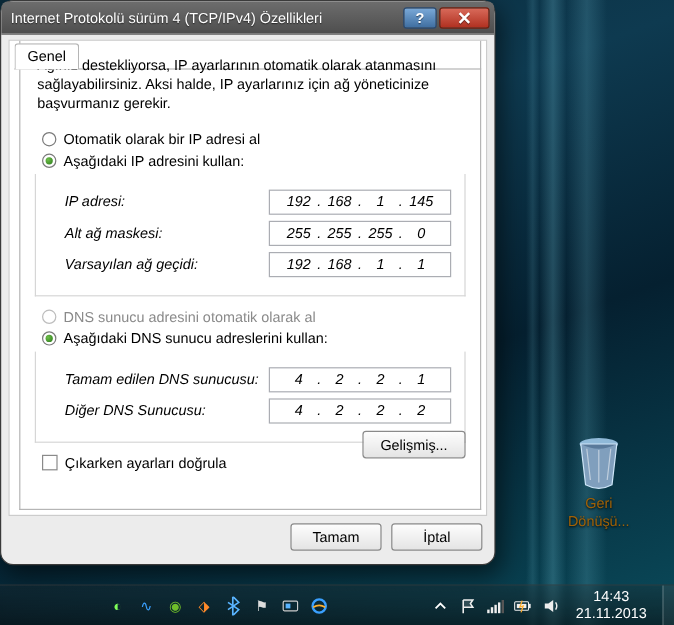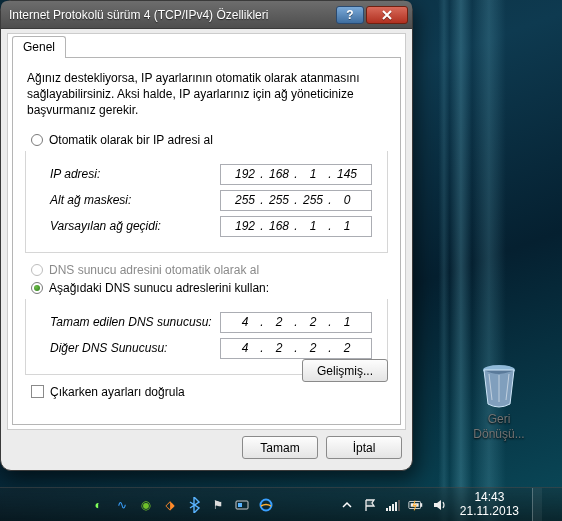--- a/index.html
+++ b/index.html
@@ -49,21 +49,21 @@
     font-family: sans-serif;
   }
   .tb-help { background: linear-gradient(#7aa9d8,#3f6ea0); border:1px solid #2a4a70; color:#fff; font-weight:bold; font-size:12px;}
   .tb-close { background: linear-gradient(#d86a5a,#b03020); border:1px solid #702010; color:#fff; font-weight:bold; font-size:12px; width:42px;}
   .tb-close svg, .tb-help span { filter: drop-shadow(0 1px 0 rgba(0,0,0,.4)); }
 
   .client {
     flex:1; background:#fff; margin:6px; margin-top:4px;
     border:1px solid #ccc;
     position:relative;
-    display:flex; flex-direction:column;
+    display:flex; flex-direction:row;
   }
 
   
   .tabstrip { height:22px; position:relative; margin-top:2px; margin-left:4px;}
   .tab {
     position:absolute; top:0; left:0;
     height:22px; padding:3px 10px 0;
     background:#fff; border:1px solid #b5b5b5; border-bottom:none;
     border-radius:3px 3px 0 0;
     font-size:12px;
@@ -126,42 +126,42 @@
     border:1px solid #8a8a8a; border-radius:3px;
     font-size:12px; font-family:inherit;
     display:inline-flex; align-items:center; justify-content:center;
     min-width:76px;
   }
   .dlg-buttons-outer { height:34px; display:flex; justify-content:flex-end; padding:0 10px 6px 0; }
 
   
   .desk-icon {
     position:absolute; right:28px; bottom:80px;
-    width:70px; text-align:center; color:#737373;
+    width:70px; text-align:center; color:#a16207;
     text-shadow:0 1px 2px #000;
     font-size:12px; line-height:1.2;
   }
   .desk-icon svg { display:block; margin:0 auto 4px; }
 
   
   .taskbar {
     position:absolute; left:0; right:0; bottom:0; height:34px;
     background: linear-gradient(rgba(40,40,40,.25), rgba(10,10,10,.55));
     border-top:1px solid rgba(255,255,255,.15);
     backdrop-filter: blur(2px);
     display:flex; align-items:center;
   }
   .tray-left { display:flex; align-items:center; gap:8px; margin-left:90px;}
   .tray-left .ic, .tray-right .ic {
     width:16px; height:16px; display:flex; align-items:center; justify-content:center;
     color:#dfefff;
   }
   .tray-right {
     margin-left:auto; display:flex; align-items:center; gap:7px;
-    padding-right:20px;
+    padding-right:0;
   }
   .clock { color:#fff; font-size:12px; text-align:center; line-height:1.15; padding:0 6px;}
   .showdesk { width:10px; height:34px; border-left:1px solid rgba(255,255,255,.25); background:rgba(255,255,255,.06);}
 </style>
 </head>
 <body>
 <div class="desktop-bg"></div>
 
 <div class="dialog">
   <div class="titlebar">
@@ -180,20 +180,24 @@
     <div class="tabstrip">
       <div class="tab active">Genel</div>
     </div>
     <div class="tabline"></div>
     <div class="tabbody">
       <p class="intro">Ağınız destekliyorsa, IP ayarlarının otomatik olarak atanmasını sağlayabilirsiniz. Aksi halde, IP ayarlarınız için ağ yöneticinize başvurmanız gerekir.</p>
 
       <div class="radio-row">
         <span class="radio-dot"></span>
         <span>Otomatik olarak bir IP adresi al</span>
+      </div>
+      <div class="radio-row">
+        <span class="radio-dot checked"></span>
+        <span>Aşağıdaki IP adresini kullan:</span>
       </div>
       <div class="group">
         <div class="field">
           <label>IP adresi:</label>
           <div class="ipbox">
             <span class="oct">192</span>
               <span class="dot">.</span>
             <span class="oct">168</span>
               <span class="dot">.</span>
             <span class="oct">1</span>

